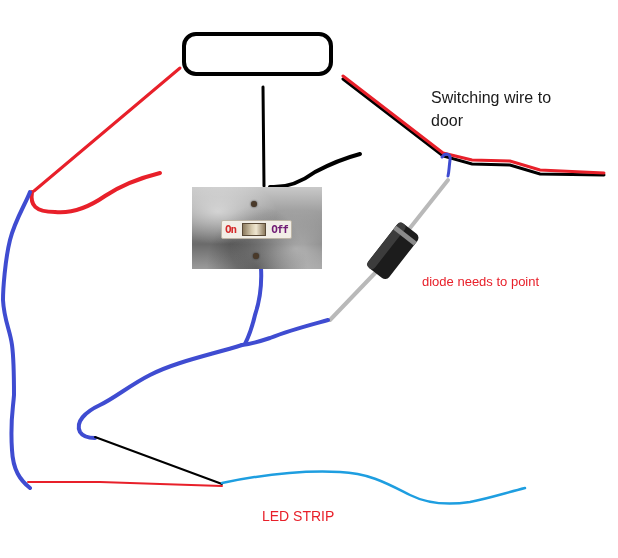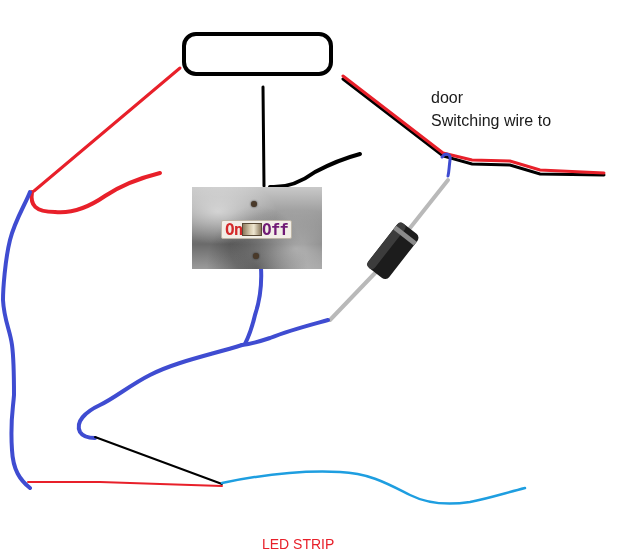--- a/index.html
+++ b/index.html
@@ -15,21 +15,21 @@
         radial-gradient(ellipse at 80% 75%, rgba(255,255,255,0.45) 0%, rgba(255,255,255,0) 45%),
         radial-gradient(ellipse at 50% 100%, rgba(20,20,20,0.55) 0%, rgba(20,20,20,0) 55%),
         linear-gradient(180deg, #c9c9c9 0%, #8a8a8a 45%, #6b6b6b 70%, #9b9b9b 100%);
       overflow: hidden;
     }
     .screw { position: absolute; width: 6px; height: 6px; border-radius: 50%; background: #4a3a2a; box-shadow: 0 0 2px #222; }
     .switch-plate {
       position: absolute; left: 29px; top: 33px; width: 71px; height: 19px;
       background: #f2eee6; border: 1px solid #bdb5a6; border-radius: 2px;
       display: flex; align-items: center; justify-content: space-between; padding: 0 3px; box-sizing: border-box;
-      font-family: "DejaVu Sans Mono", "Liberation Mono", monospace; font-size: 16px; font-weight: bold;
+      font-family: "DejaVu Sans Mono", "Liberation Mono", monospace; font-size: 11px; font-weight: bold;
     }
     .on-text { color: #d42a2a; letter-spacing: -1px; }
     .off-text { color: #701a75; letter-spacing: -1px; }
     .toggle { width: 24px; height: 13px; background: linear-gradient(90deg,#8c7a5e 0%, #d8ccb0 40%, #efe6d0 60%, #8c7a5e 100%); border: 1px solid #5a4a36; box-sizing: border-box; }
   </style>
 </head>
 <body>
 
 <svg class="canvas" viewBox="0 0 618 558" xmlns="http://www.w3.org/2000/svg">
 
@@ -76,20 +76,21 @@
   <div class="screw" style="left:59px; top:14px;"></div>
   <div class="screw" style="left:61px; top:66px;"></div>
   <div class="switch-plate">
     <span class="on-text">On</span>
     <span class="toggle"></span>
     <span class="off-text">Off</span>
   </div>
 </div>
 
 <div class="label label-black" style="left:431px; top:86px;">
+  <div>Switching wire to</div>
   <div>door</div>
-  <div>Switching wire to</div>
 </div>
 
 <div class="label label-red" style="left:422px; top:273px;">
+  <div>diode needs to point</div>
 </div>
 
-<div class="label label-red" style="left:262px; top:508px; font-size:14px;margin-top:28px;">LED STRIP</div>
+<div class="label label-red" style="left:262px; top:508px; font-size:14px;">LED STRIP</div>
 
 </body></html>

